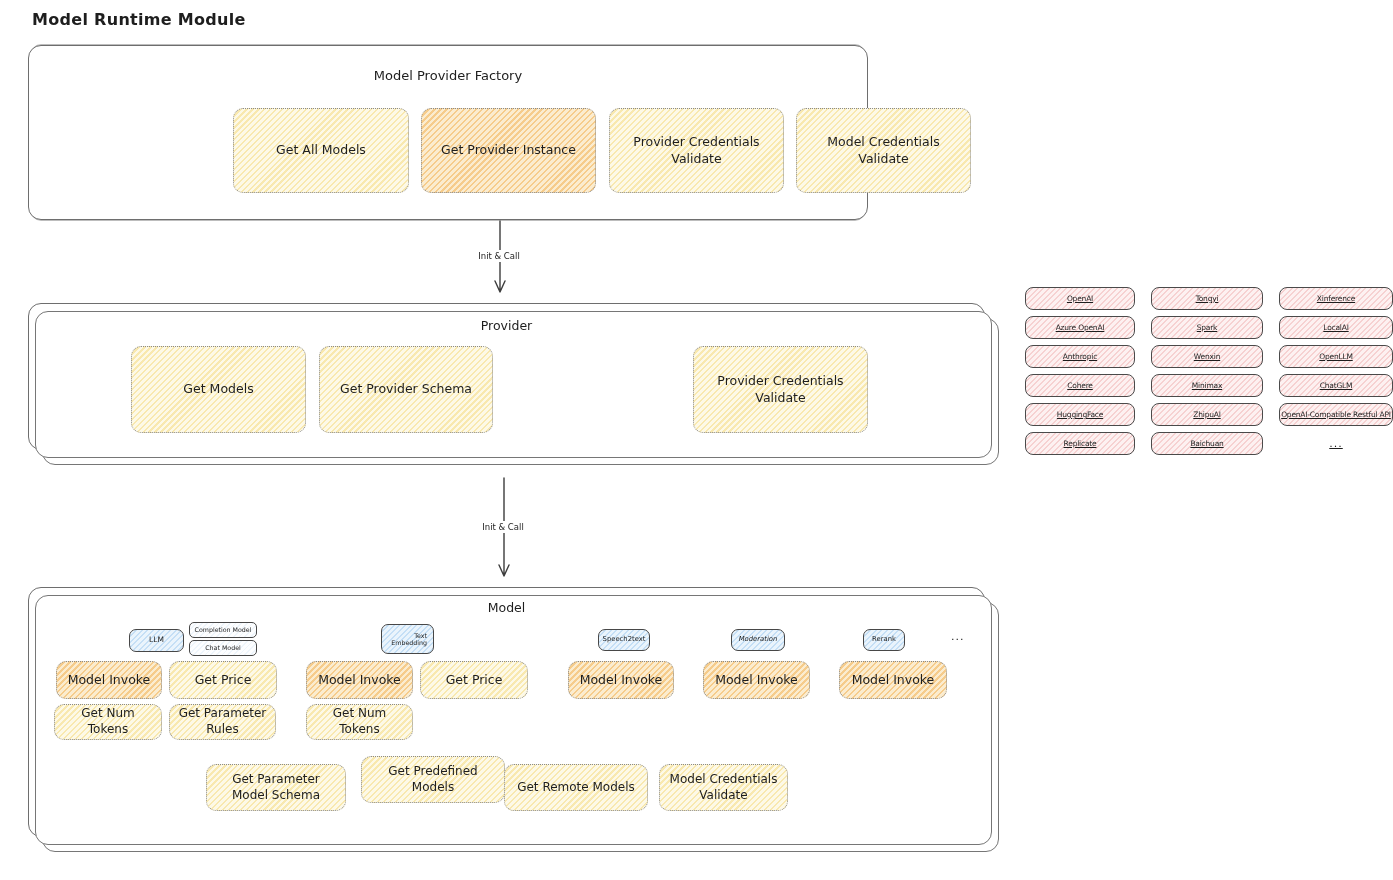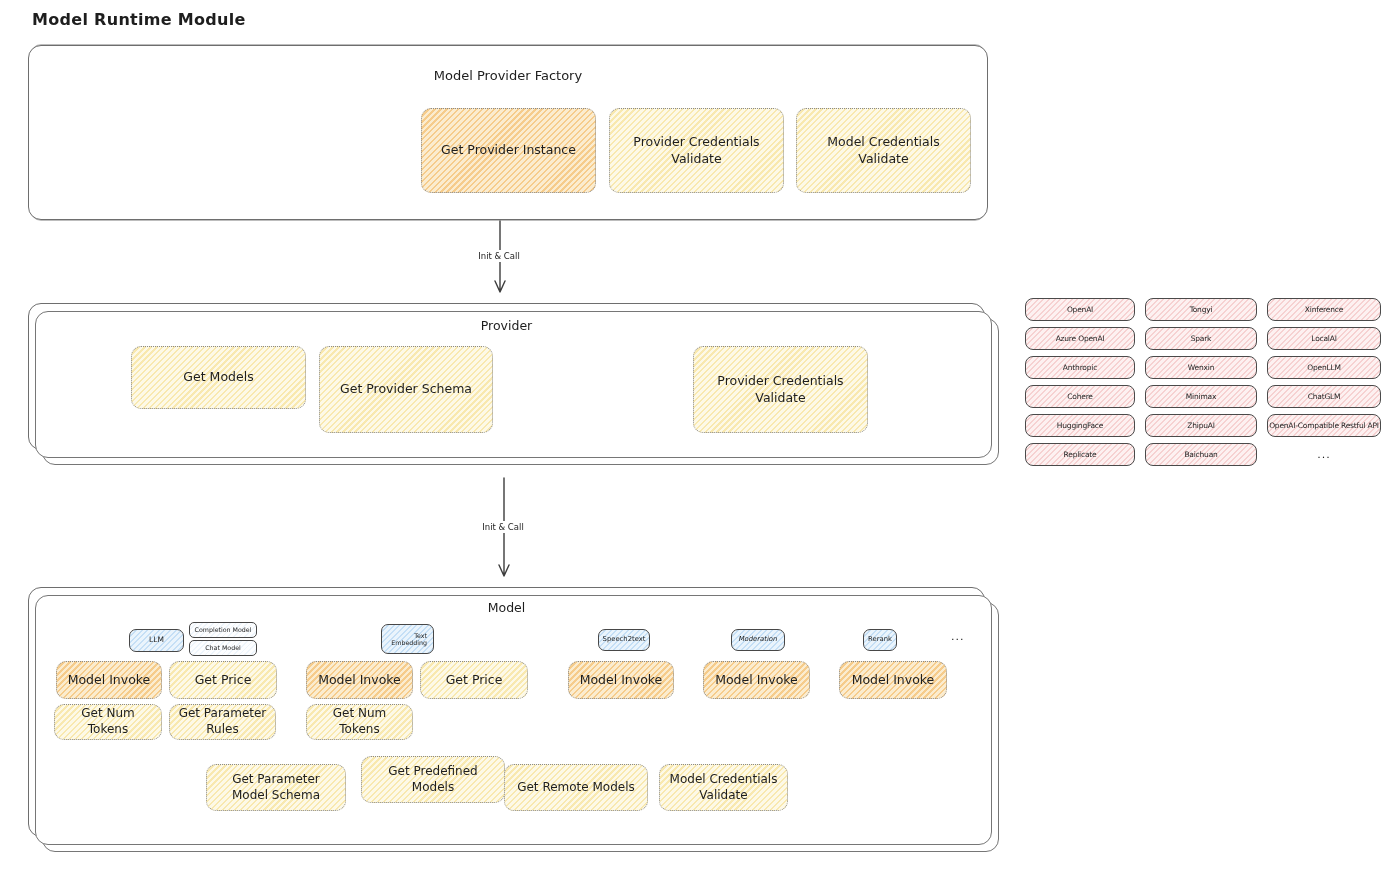--- a/index.html
+++ b/index.html
@@ -10,21 +10,21 @@
   .page-title { position:absolute; left:32px; top:10px; font-size:16px; font-weight:600; letter-spacing:.3px; }
 
   
   .panel { position:absolute; background:#fff; border:1.4px solid #6e6e6e; border-radius:13px; z-index:0; }
   .panel.stacked::before, .panel.stacked::after {
     content:""; position:absolute; width:100%; height:100%; background:#fff;
     border:1.4px solid #767676; border-radius:13px;
   }
   .panel.stacked::before { left:6px; top:7px; z-index:-1; }
   .panel.stacked::after  { left:13px; top:14px; z-index:-2; }
-  .panel-factory { left:28px; top:45px; width:960px; height:175px;
+  .panel-factory { left:28px; top:45px; width:840px; height:175px;
     box-shadow:0 -4px 0 -3px #bdbdbd, 0 4px 0 -3px #bdbdbd; }
   .panel-provider { left:28px; top:303px; width:957px; height:147px; }
   .panel-model { left:28px; top:587px; width:957px; height:250px; }
   .panel-title { position:absolute; left:0; right:0; text-align:center; font-size:13px; }
 
   
   .fill-yellow { background:
     repeating-linear-gradient(135deg, rgba(244,216,120,.5) 0 1.6px, rgba(255,255,255,0) 1.6px 4.2px), #fdf9e7; }
   .fill-orange { background:
     repeating-linear-gradient(135deg, rgba(242,178,84,.55) 0 1.6px, rgba(255,255,255,0) 1.6px 4.2px), #fbeccf; }
@@ -32,22 +32,22 @@
     repeating-linear-gradient(135deg, rgba(235,158,158,.38) 0 1.4px, rgba(255,255,255,0) 1.4px 4px), #fdf1f1; }
   .fill-blue { background:
     repeating-linear-gradient(135deg, rgba(128,184,234,.35) 0 1.4px, rgba(255,255,255,0) 1.4px 4px), #eaf4fc; }
   .fill-faint { background:
     repeating-linear-gradient(135deg, rgba(160,200,235,.16) 0 1.2px, rgba(255,255,255,0) 1.2px 4px), #fdfeff; }
 
   
   .node { position:absolute; display:flex; align-items:center; justify-content:center;
     text-align:center; border:1.4px dotted #8a8a8a; border-radius:10px;
     font-size:12.5px; line-height:1.3; padding:2px 8px; }
-  .pink-grid { position:absolute; left:1025px; top:298px; display:grid;
-    grid-template-columns:110px 112px 114px; gap:6px 10px; }
+  .pink-grid { position:absolute; left:1025px; top:287px; display:grid;
+    grid-template-columns:110px 112px 114px; gap:6px 16px;text-decoration:underline; }
   .pink-box { height:23px; display:flex; align-items:center; justify-content:center;
     border:1.2px solid #4a4a4a; border-radius:8px; font-size:7.5px; letter-spacing:-.2px;
     white-space:nowrap; overflow:hidden; }
   .more-cell { height:23px; display:flex; align-items:center; justify-content:center;
     font-size:11px; letter-spacing:1px; }
   .tag { position:absolute; display:flex; align-items:center; justify-content:center;
     text-align:right; border:1.2px solid #474747; border-radius:7px; line-height:1.15; }
   .dots { position:absolute; font-size:11px; letter-spacing:1px; }
 
   
@@ -57,33 +57,34 @@
 </style>
 </head>
 <body>
 
 <div class="canvas">
 
   <div class="page-title">Model Runtime Module</div>
 
   <div class="panel panel-factory">
     <div class="panel-title" style="top:22px;">Model Provider Factory</div>
+    <div class="node fill-yellow" style="left:204px;top:62px;width:176px;height:85px;">Get All Models</div>
     <div class="node fill-orange" style="left:392px;top:62px;width:175px;height:85px;">Get Provider Instance</div>
     <div class="node fill-yellow" style="left:580px;top:62px;width:175px;height:85px;">Provider Credentials Validate</div>
     <div class="node fill-yellow" style="left:767px;top:62px;width:175px;height:85px;">Model Credentials Validate</div>
   </div>
 
   <svg class="arrow" style="left:491px;top:220px;" width="18" height="78">
     <path d="M9 1 L9 72 M9 72 L4 61 M9 72 L14 61" stroke="#3d3d3d" stroke-width="1.4" fill="none" stroke-linecap="round"></path>
   </svg>
   <div class="arrow-label" style="left:469px;top:250px;width:60px;">Init &amp; Call</div>
 
   <div class="panel panel-provider stacked">
     <div class="panel-title" style="top:14px;font-size:12.5px;">Provider</div>
-    <div class="node fill-yellow" style="left:102px;top:42px;width:175px;height:63px;text-align:right;">Get Models</div>
+    <div class="node fill-yellow" style="left:102px;top:42px;width:175px;height:87px;text-align:right;">Get Models</div>
     <div class="node fill-yellow" style="left:290px;top:42px;width:174px;height:87px;">Get Provider Schema</div>
     <div class="node fill-yellow" style="left:664px;top:42px;width:175px;height:87px;">Provider Credentials Validate</div>
   </div>
 
   <div class="pink-grid">
     <div class="pink-box fill-pink">OpenAI</div>
     <div class="pink-box fill-pink">Tongyi</div>
     <div class="pink-box fill-pink">Xinference</div>
     <div class="pink-box fill-pink">Azure OpenAI</div>
     <div class="pink-box fill-pink">Spark</div>
@@ -109,21 +110,21 @@
 
   <div class="panel panel-model stacked">
     <div class="panel-title" style="top:12px;font-size:12.5px;">Model</div>
 
     <div class="tag fill-blue" style="left:100px;top:41px;width:55px;height:23px;font-size:7.5px;">LLM</div>
     <div class="tag fill-faint" style="left:160px;top:34px;width:68px;height:16px;font-size:6.3px;border-radius:5px;white-space:nowrap;">Completion Model</div>
     <div class="tag fill-faint" style="left:160px;top:52px;width:68px;height:16px;font-size:6.3px;border-radius:5px;white-space:nowrap;">Chat Model</div>
     <div class="tag fill-blue" style="left:352px;top:36px;width:53px;height:30px;font-size:6.3px;padding:0 6px;">Text Embedding</div>
     <div class="tag fill-blue" style="left:569px;top:41px;width:52px;height:22px;font-size:6.8px;">Speech2text</div>
     <div class="tag fill-blue" style="left:702px;top:41px;width:54px;height:22px;font-size:6.8px;font-style:italic;">Moderation</div>
-    <div class="tag fill-blue" style="left:834px;top:41px;width:34px;height:22px;font-size:6.8px;">Rerank</div>
+    <div class="tag fill-blue" style="left:834px;top:41px;width:42px;height:22px;font-size:6.8px;">Rerank</div>
     <div class="dots" style="left:922px;top:42px;">...</div>
 
     <div class="node fill-orange" style="left:27px;top:73px;width:106px;height:38px;">Model Invoke</div>
     <div class="node fill-yellow" style="left:140px;top:73px;width:108px;height:38px;">Get Price</div>
     <div class="node fill-orange" style="left:277px;top:73px;width:107px;height:38px;">Model Invoke</div>
     <div class="node fill-yellow" style="left:391px;top:73px;width:108px;height:38px;">Get Price</div>
     <div class="node fill-orange" style="left:539px;top:73px;width:106px;height:38px;">Model Invoke</div>
     <div class="node fill-orange" style="left:674px;top:73px;width:107px;height:38px;">Model Invoke</div>
     <div class="node fill-orange" style="left:810px;top:73px;width:108px;height:38px;">Model Invoke</div>
 

